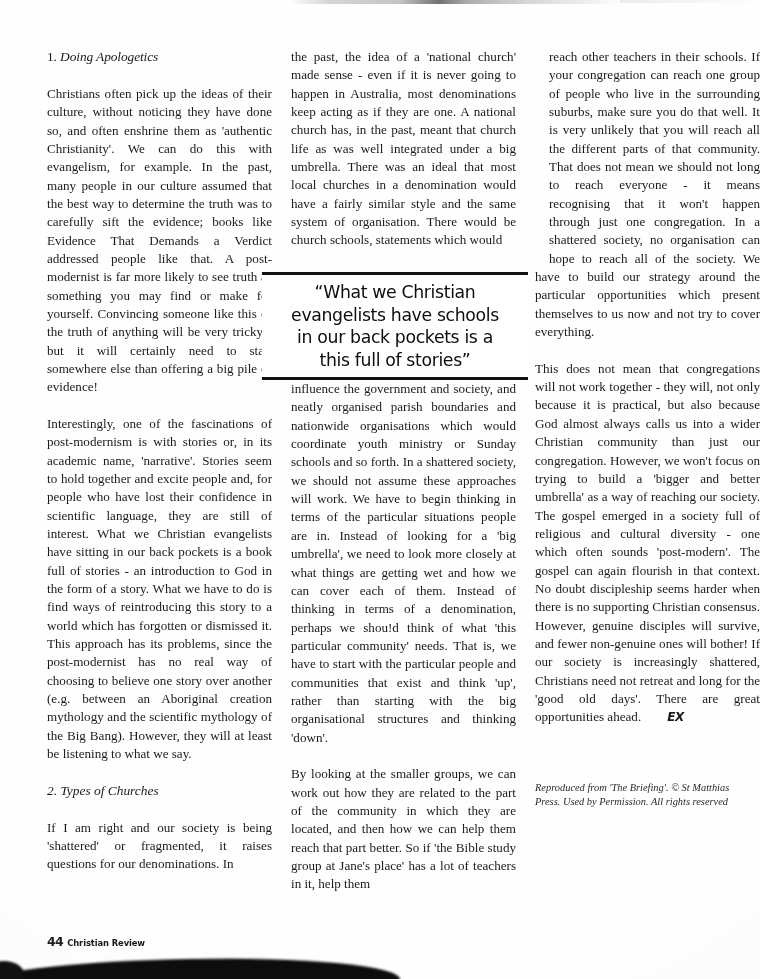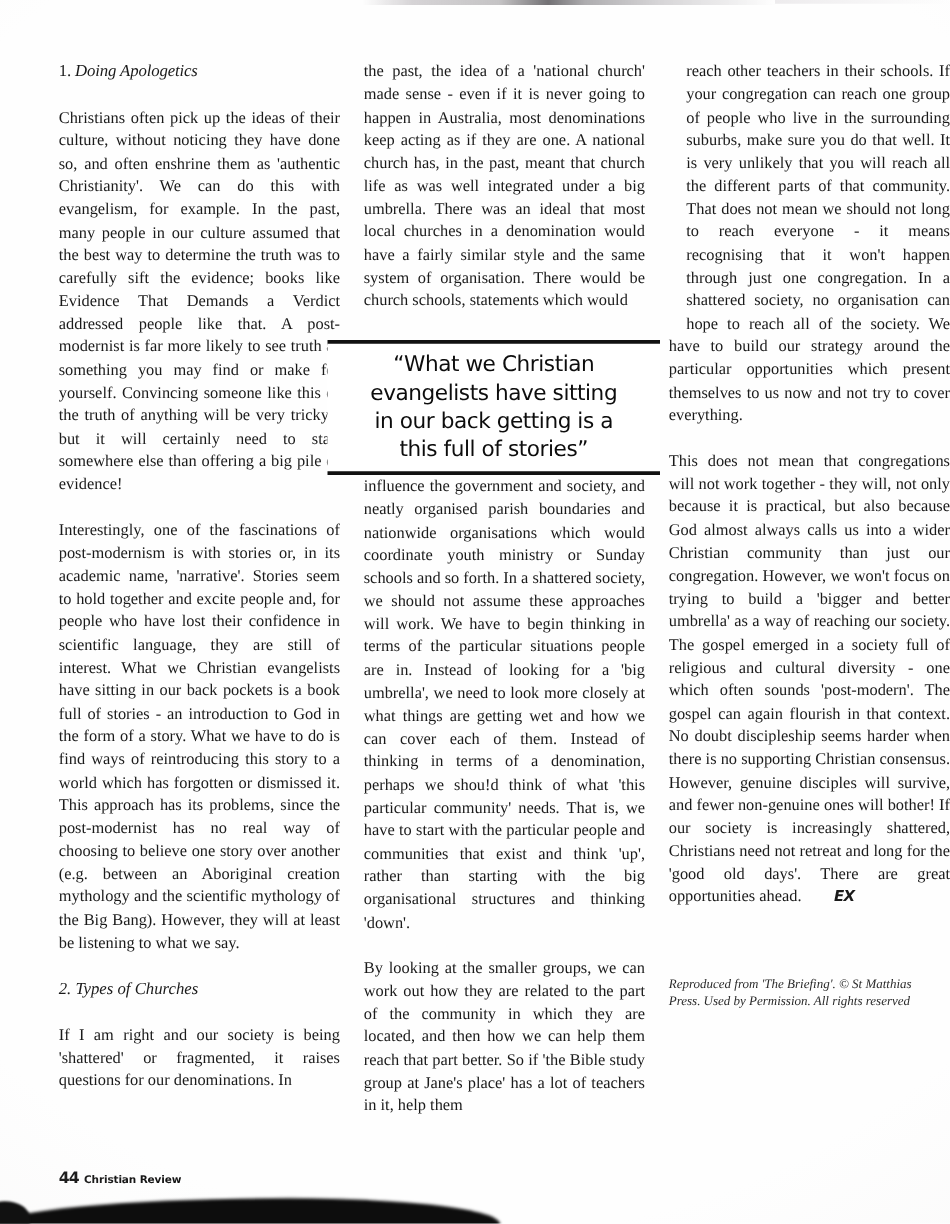--- a/index.html
+++ b/index.html
@@ -231,22 +231,22 @@
   <div class="col" id="col3">
     <div class="quote-spacer"></div>
     <p>reach other teachers in their schools. If your congregation can reach one group of people who live in the surrounding suburbs, make sure you do that well. It is very unlikely that you will reach all the different parts of that community. That does not mean we should not long to reach everyone - it means recognising that it won't happen through just one congregation. In a shattered society, no organisation can hope to reach all of the society. We have to build our strategy around the particular opportunities which present themselves to us now and not try to cover everything.</p>
     <p class="tight"><span>This does not mean that congregations will not work together - they will, not only because it is practical, but also because God almost always calls us into a wider Christian community than just our congregation. However, we won't focus on trying to build a 'bigger and better umbrella' as a way of reaching our society. The gospel emerged in a society full of religious and cultural diversity - one which often sounds 'post-modern'. The gospel can again flourish in that context. No doubt discipleship seems harder when there is no supporting Christian consensus. However, genuine disciples will survive, and fewer non-genuine ones will bother! If our society is increasingly shattered, Christians need not retreat and long for the 'good old days'. There are great opportunities ahead.</span><span class="endmark">EX</span></p>
   </div>
 
   <div class="pullquote">
     <div class="rule-top"></div>
     <div class="qtext">
       <span class="qline">“What we Christian</span>
-      <span class="qline">evangelists have sitting</span>
-      <span class="qline">in our back getting is a</span>
+      <span class="qline">evangelists have schools</span>
+      <span class="qline">in our back pockets is a</span>
       <span class="qline">this full of stories”</span>
     </div>
     <div class="rule-bottom"></div>
   </div>
 
   <div class="attribution">
     <div>Reproduced from 'The Briefing'. © St Matthias</div>
     <div>Press. Used by Permission. All rights reserved</div>
   </div>
 

